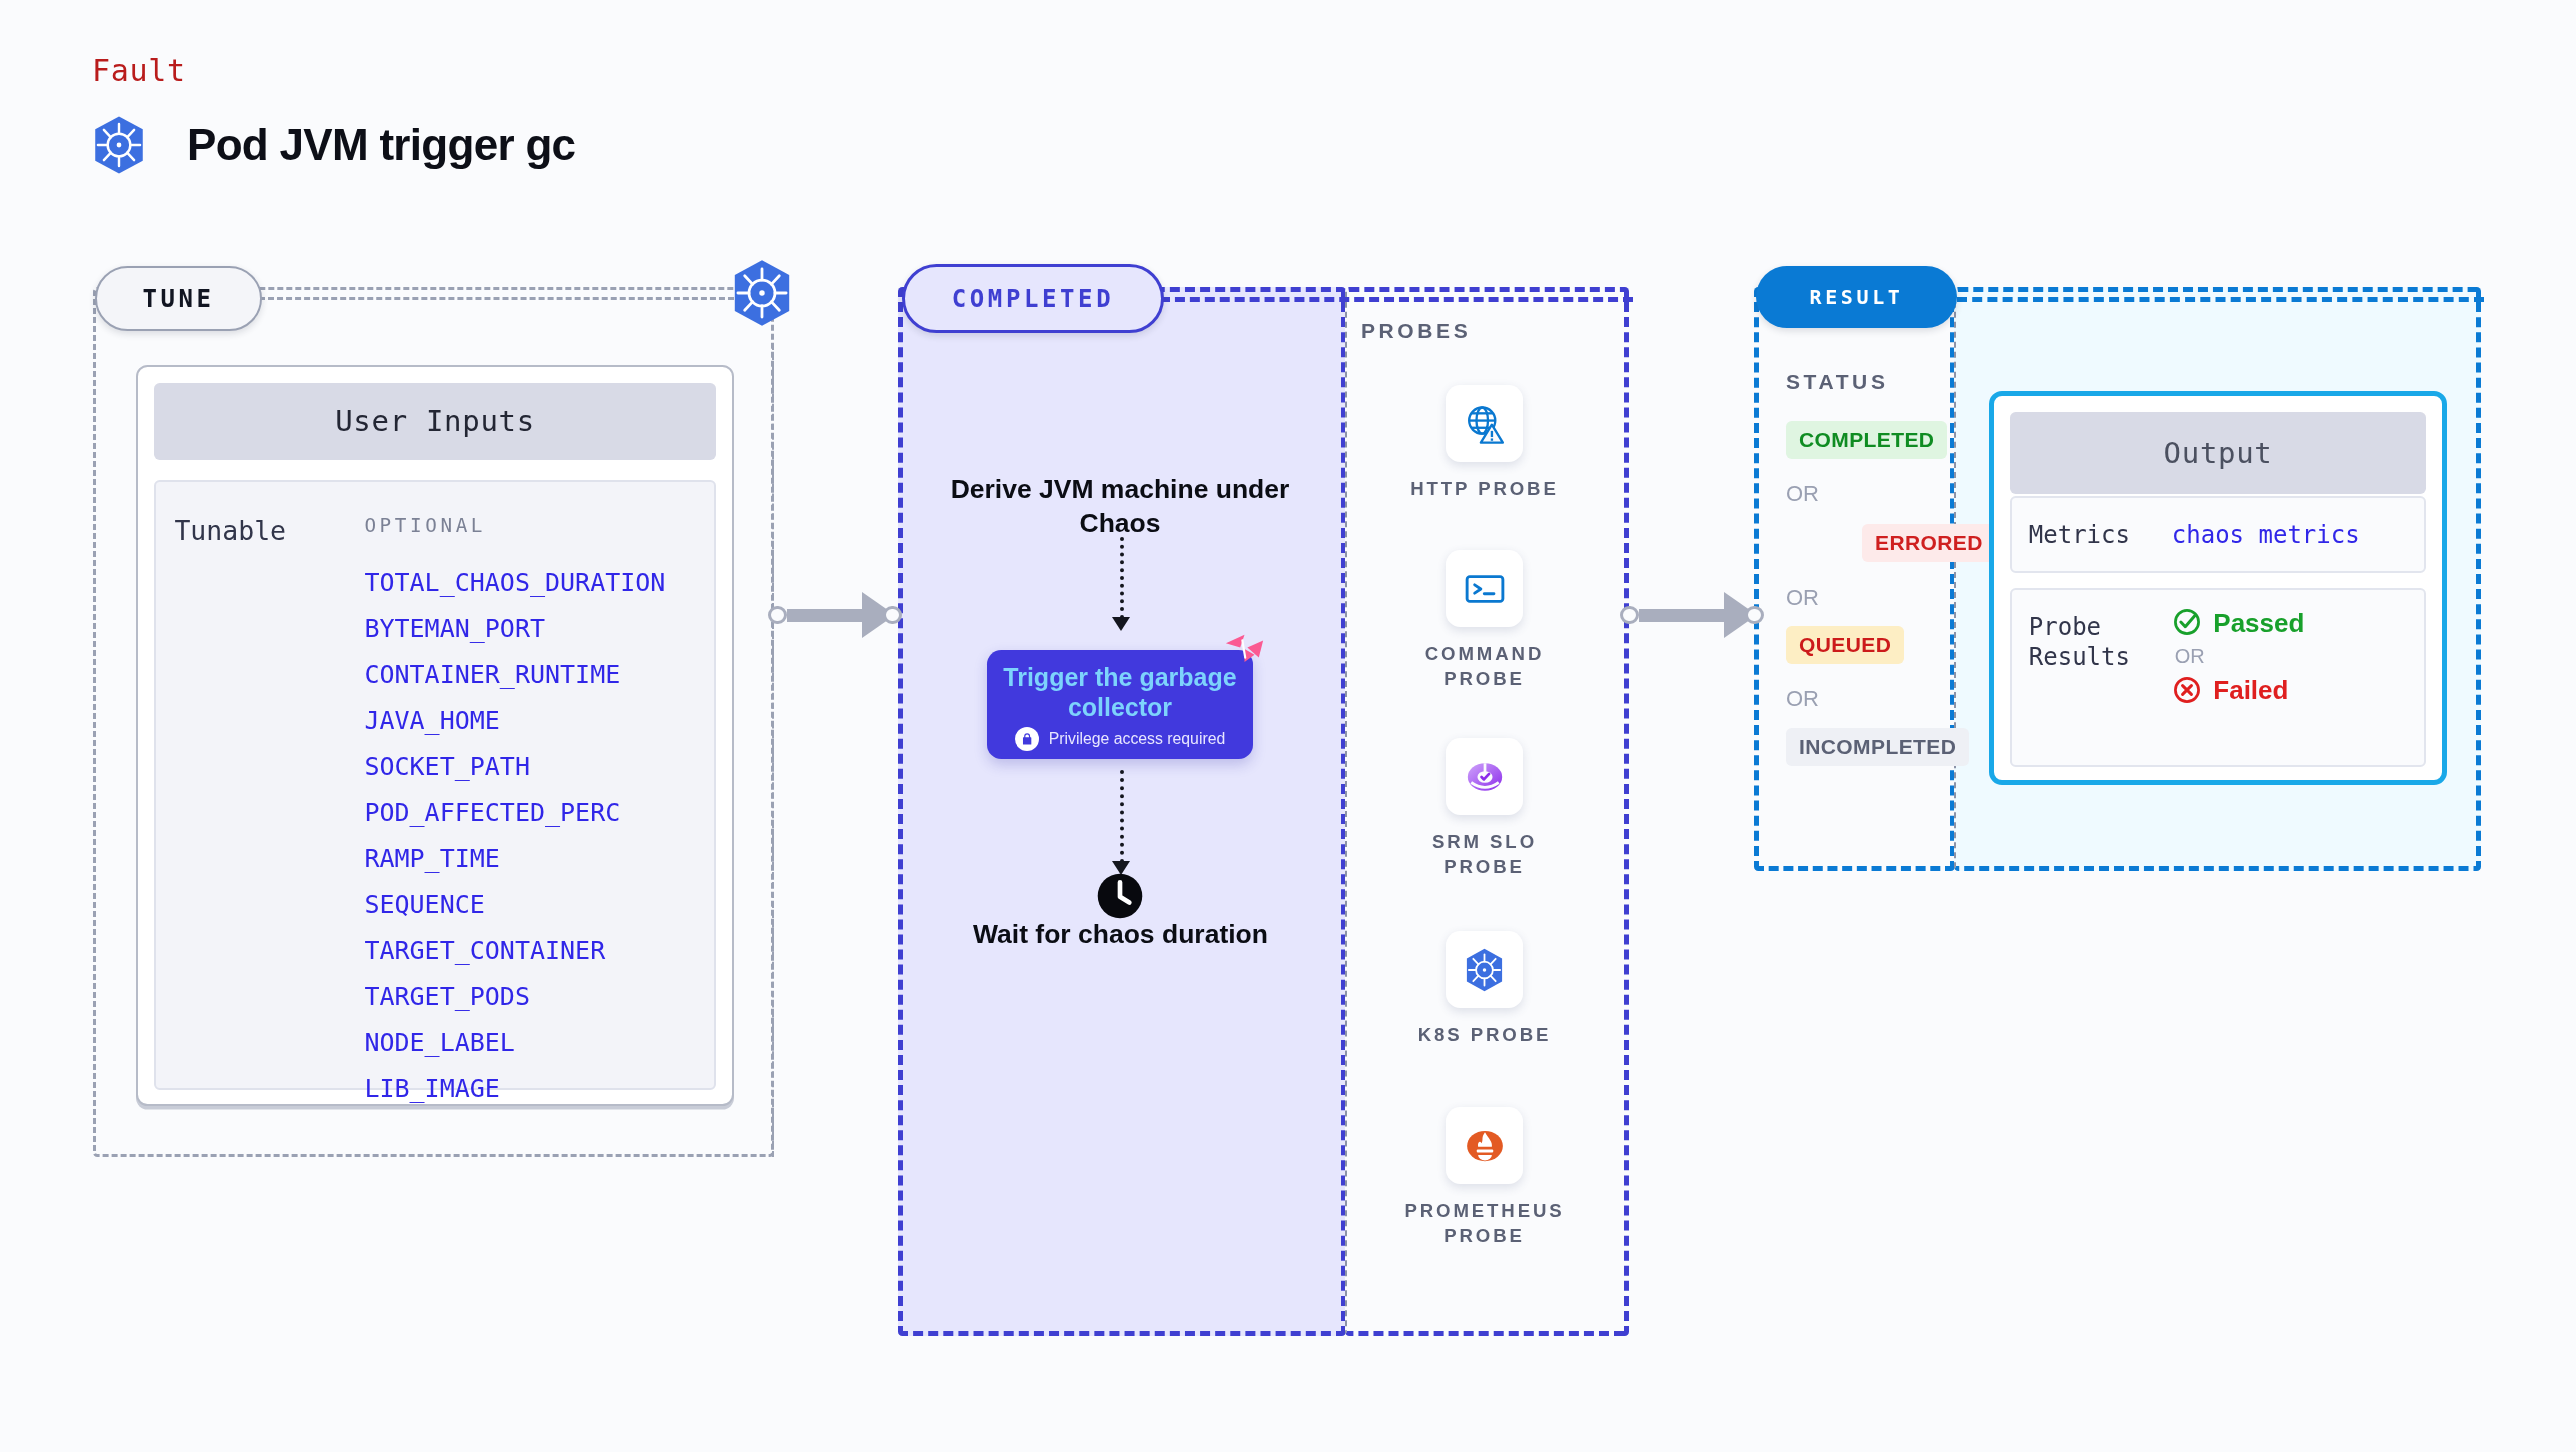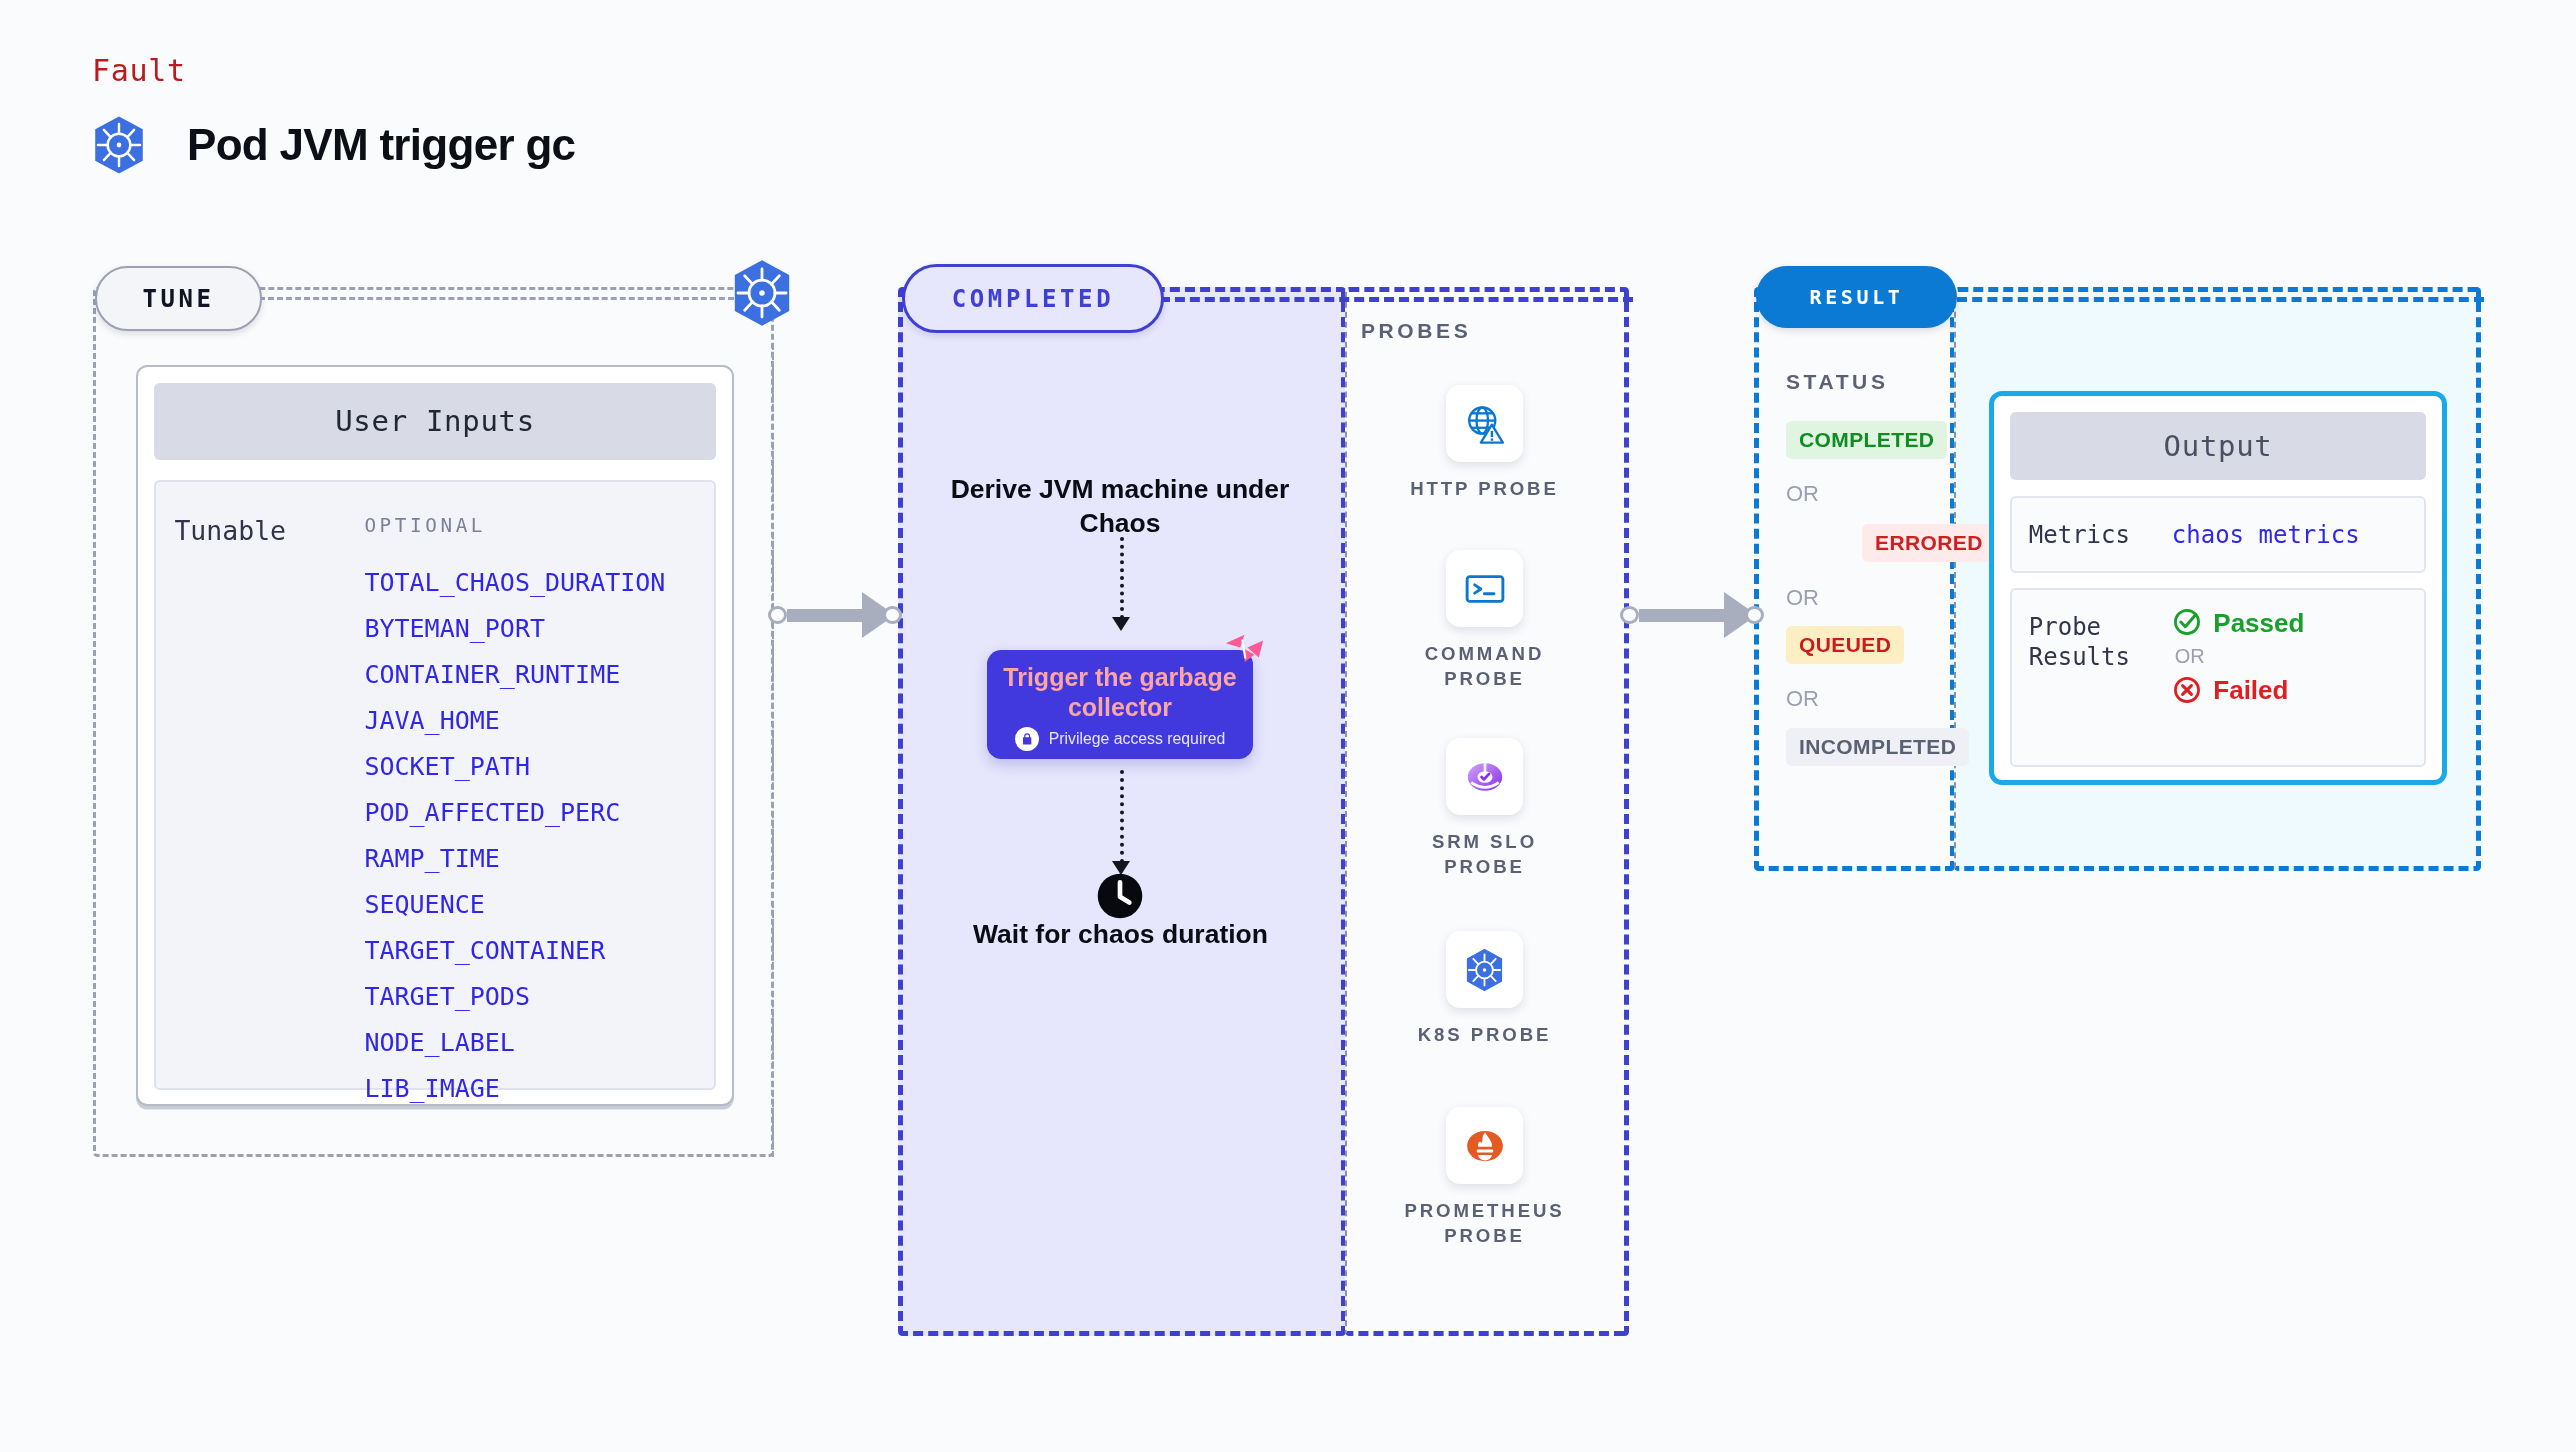--- a/index.html
+++ b/index.html
@@ -75,21 +75,21 @@
   
   #derive-text{left:941px;top:473px;width:358px;text-align:center;font-size:26.5px;font-weight:bold;line-height:1.28;color:#0b0d14;}
   .vdots{position:absolute;width:0;border-left:4.3px dotted #14161e;}
   #vdots1{left:1120px;top:537px;height:82px;}
   #vdots2{left:1120px;top:770px;height:93px;}
   .vdots-head{position:absolute;width:0;height:0;border-left:9.3px solid transparent;border-right:9.3px solid transparent;border-top:14.3px solid #14161e;}
   #vhead1{left:1112px;top:617px;}
   #vhead2{left:1112px;top:861px;}
 
   #gc-card{left:987px;top:650px;width:266px;height:109px;background:#4139dd;border-radius:14.3px;box-shadow:0 5.7px 13px rgba(50,45,170,.22);}
-  #gc-title{position:absolute;left:0;top:11.5px;width:100%;text-align:center;color:#fca5a5;font-size:25px;font-weight:bold;line-height:1.2;}
+  #gc-title{position:absolute;left:0;top:11.5px;width:100%;text-align:center;color:#7dd3fc;font-size:25px;font-weight:bold;line-height:1.2;}
   #gc-sub{position:absolute;left:0;top:77px;width:100%;display:flex;align-items:center;justify-content:center;gap:10px;color:#e8e7ff;font-size:15.8px;}
   #lock-badge{width:24px;height:24px;border-radius:50%;background:#fff;display:flex;align-items:center;justify-content:center;}
   #litmus-mark{position:absolute;right:-13px;top:-17px;}
 
   #clock-icon{left:1097px;top:873px;}
   #wait-text{left:967px;top:918px;width:307px;text-align:center;font-size:26.5px;font-weight:bold;line-height:1.28;color:#0b0d14;}
 
   
   #probes-title{left:1361px;top:319px;font-size:21px;letter-spacing:3.6px;font-weight:bold;color:#5b6175;}
   .probe{position:absolute;width:179px;display:flex;flex-direction:column;align-items:center;}
@@ -108,21 +108,21 @@
   #b-completed{left:1786px;top:421px;background:#dff5e1;color:#0f8c22;}
   #or-1{left:1786px;top:481px;}
   #b-errored{left:1862px;top:524px;background:#fdeaea;color:#cf2020;}
   #or-2{left:1786px;top:585px;}
   #b-queued{left:1786px;top:626px;background:#fdeec4;color:#cc1b1b;}
   #or-3{left:1786px;top:686px;}
   #b-incompleted{left:1786px;top:728px;background:#eef0f5;color:#5b6175;}
 
   
   #out-card{left:1989px;top:391px;width:458px;height:394px;background:#fff;border:5px solid #19a8e8;border-radius:13px;box-sizing:border-box;}
-  #out-head{position:absolute;left:15.8px;top:15.8px;width:calc(100% - 31.5px);height:68px;background:#d8dae6;border-radius:5.7px;display:flex;align-items:center;justify-content:center;}
+  #out-head{position:absolute;left:15.8px;top:15.8px;width:calc(100% - 31.5px);height:82px;background:#d8dae6;border-radius:5.7px;display:flex;align-items:center;justify-content:center;}
   #out-head span{font-family:"DejaVu Sans Mono",monospace;font-size:29px;color:#4b5060;letter-spacing:0.7px;}
   #out-metrics{position:absolute;left:15.8px;top:100px;width:calc(100% - 31.5px);height:77px;background:#fafbfd;border:2.1px solid #e2e5ee;border-radius:5.7px;box-sizing:border-box;display:flex;align-items:center;}
   #out-probe{position:absolute;left:15.8px;top:192px;width:calc(100% - 31.5px);height:179px;background:#fafbfd;border:2.1px solid #e2e5ee;border-radius:5.7px;box-sizing:border-box;display:flex;}
   .out-key{font-family:"DejaVu Sans Mono",monospace;font-size:24px;color:#31354a;width:160px;padding-left:17px;line-height:1.25;box-sizing:border-box;}
   .out-val-mono{font-family:"DejaVu Sans Mono",monospace;font-size:24px;color:#3026e8;}
   #probe-res-col{padding-top:17px;}
   .pr-row{display:flex;align-items:center;gap:11.5px;}
   .pr-text{font-size:26px;font-weight:bold;}
   .pr-or{font-size:20px;color:#9aa0b2;margin:5.7px 0 7.2px 2.9px;}
   .pr-pass{color:#18a02b;}

